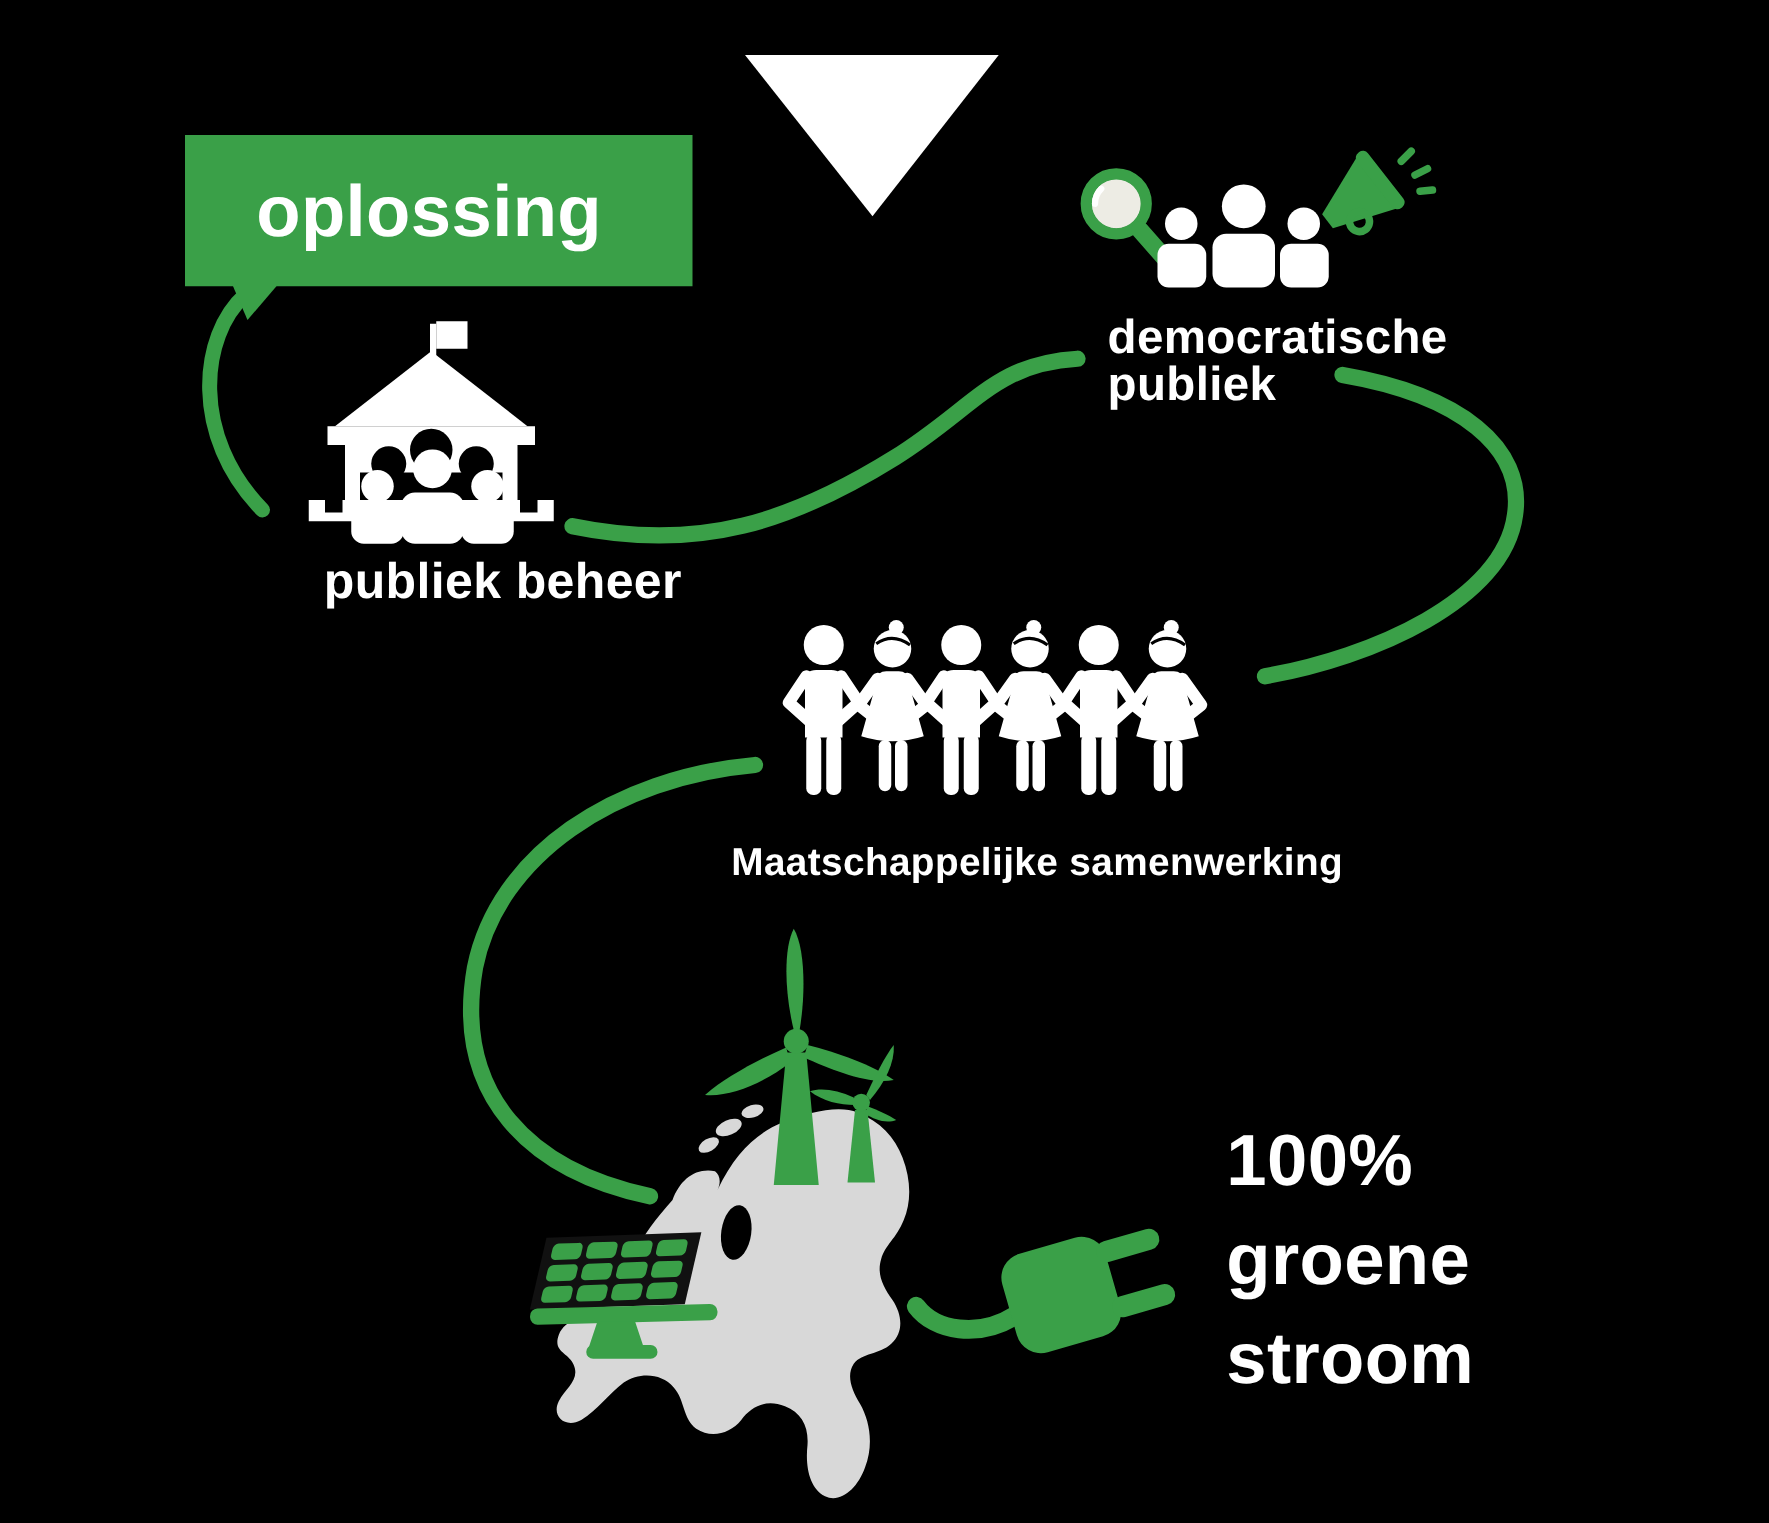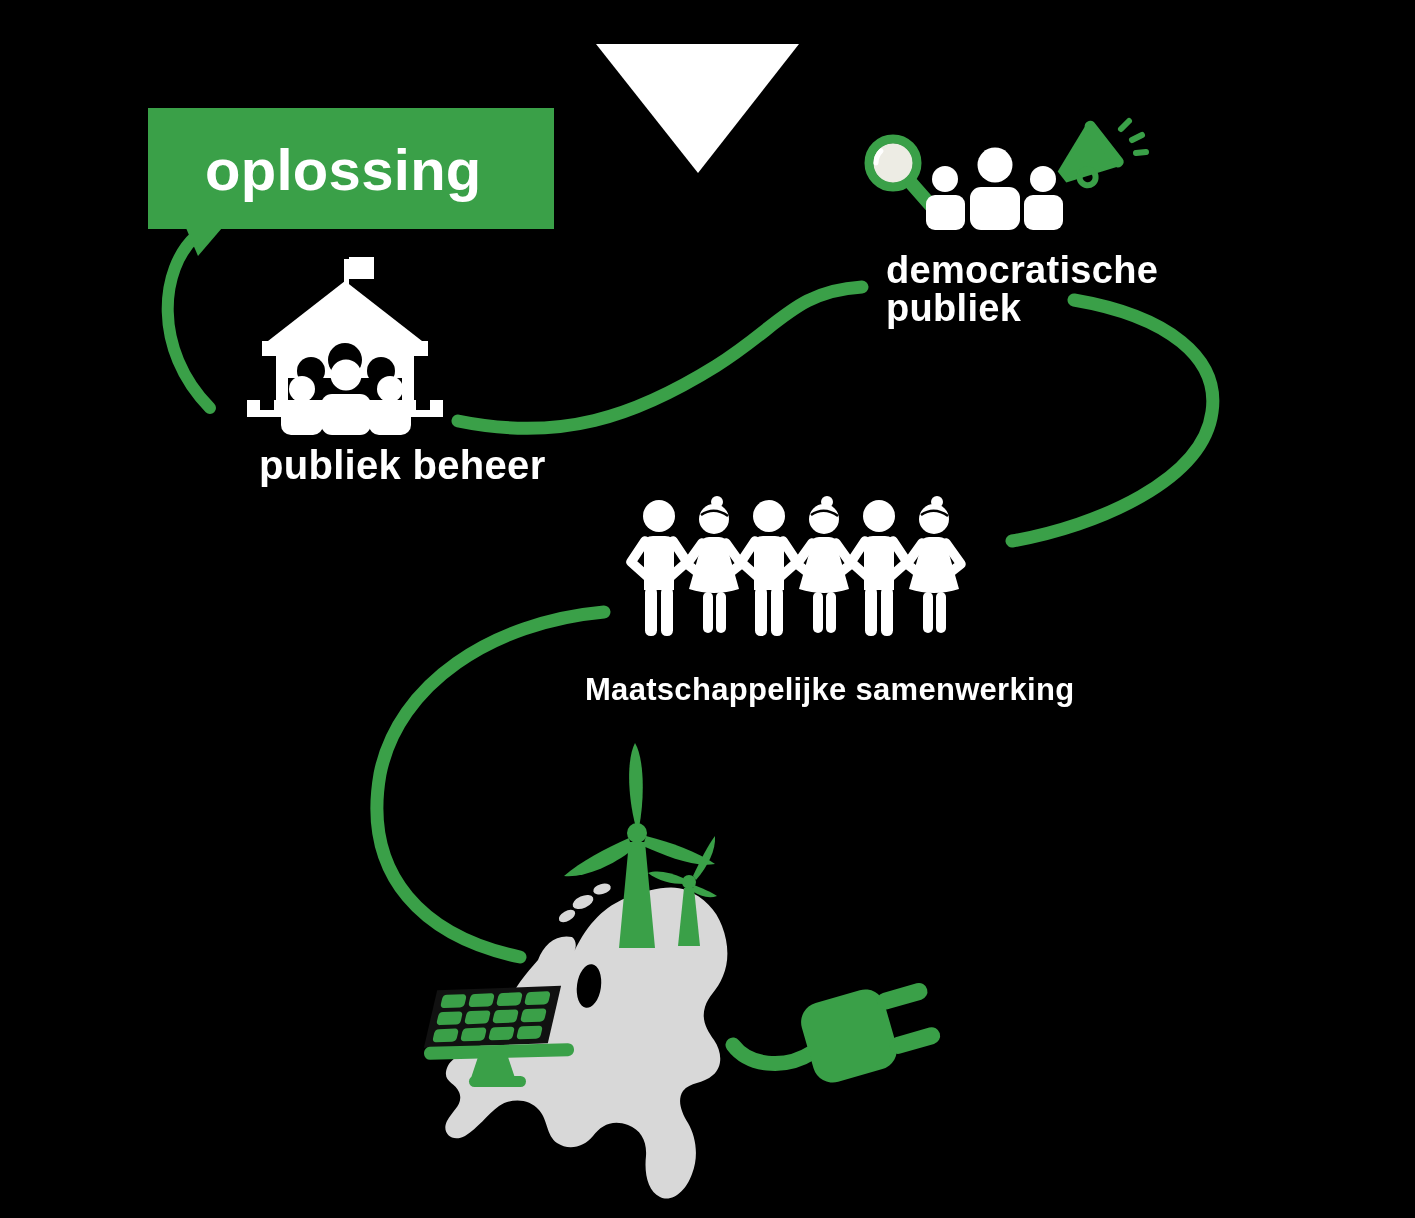--- a/index.html
+++ b/index.html
@@ -201,14 +201,19 @@
 
 <div class="label pb-label">publiek beheer</div>
 
 <div class="label dc-label">
   <div>democratische</div>
   <div>publiek</div>
 </div>
 
 <div class="label ms-label">Maatschappelijke samenwerking</div>
 
-
+<div class="label gs-label">
+  <div>100%</div>
+  <div>groene</div>
+  <div>stroom</div>
 </div>
 
+</div>
+
 </body></html>

